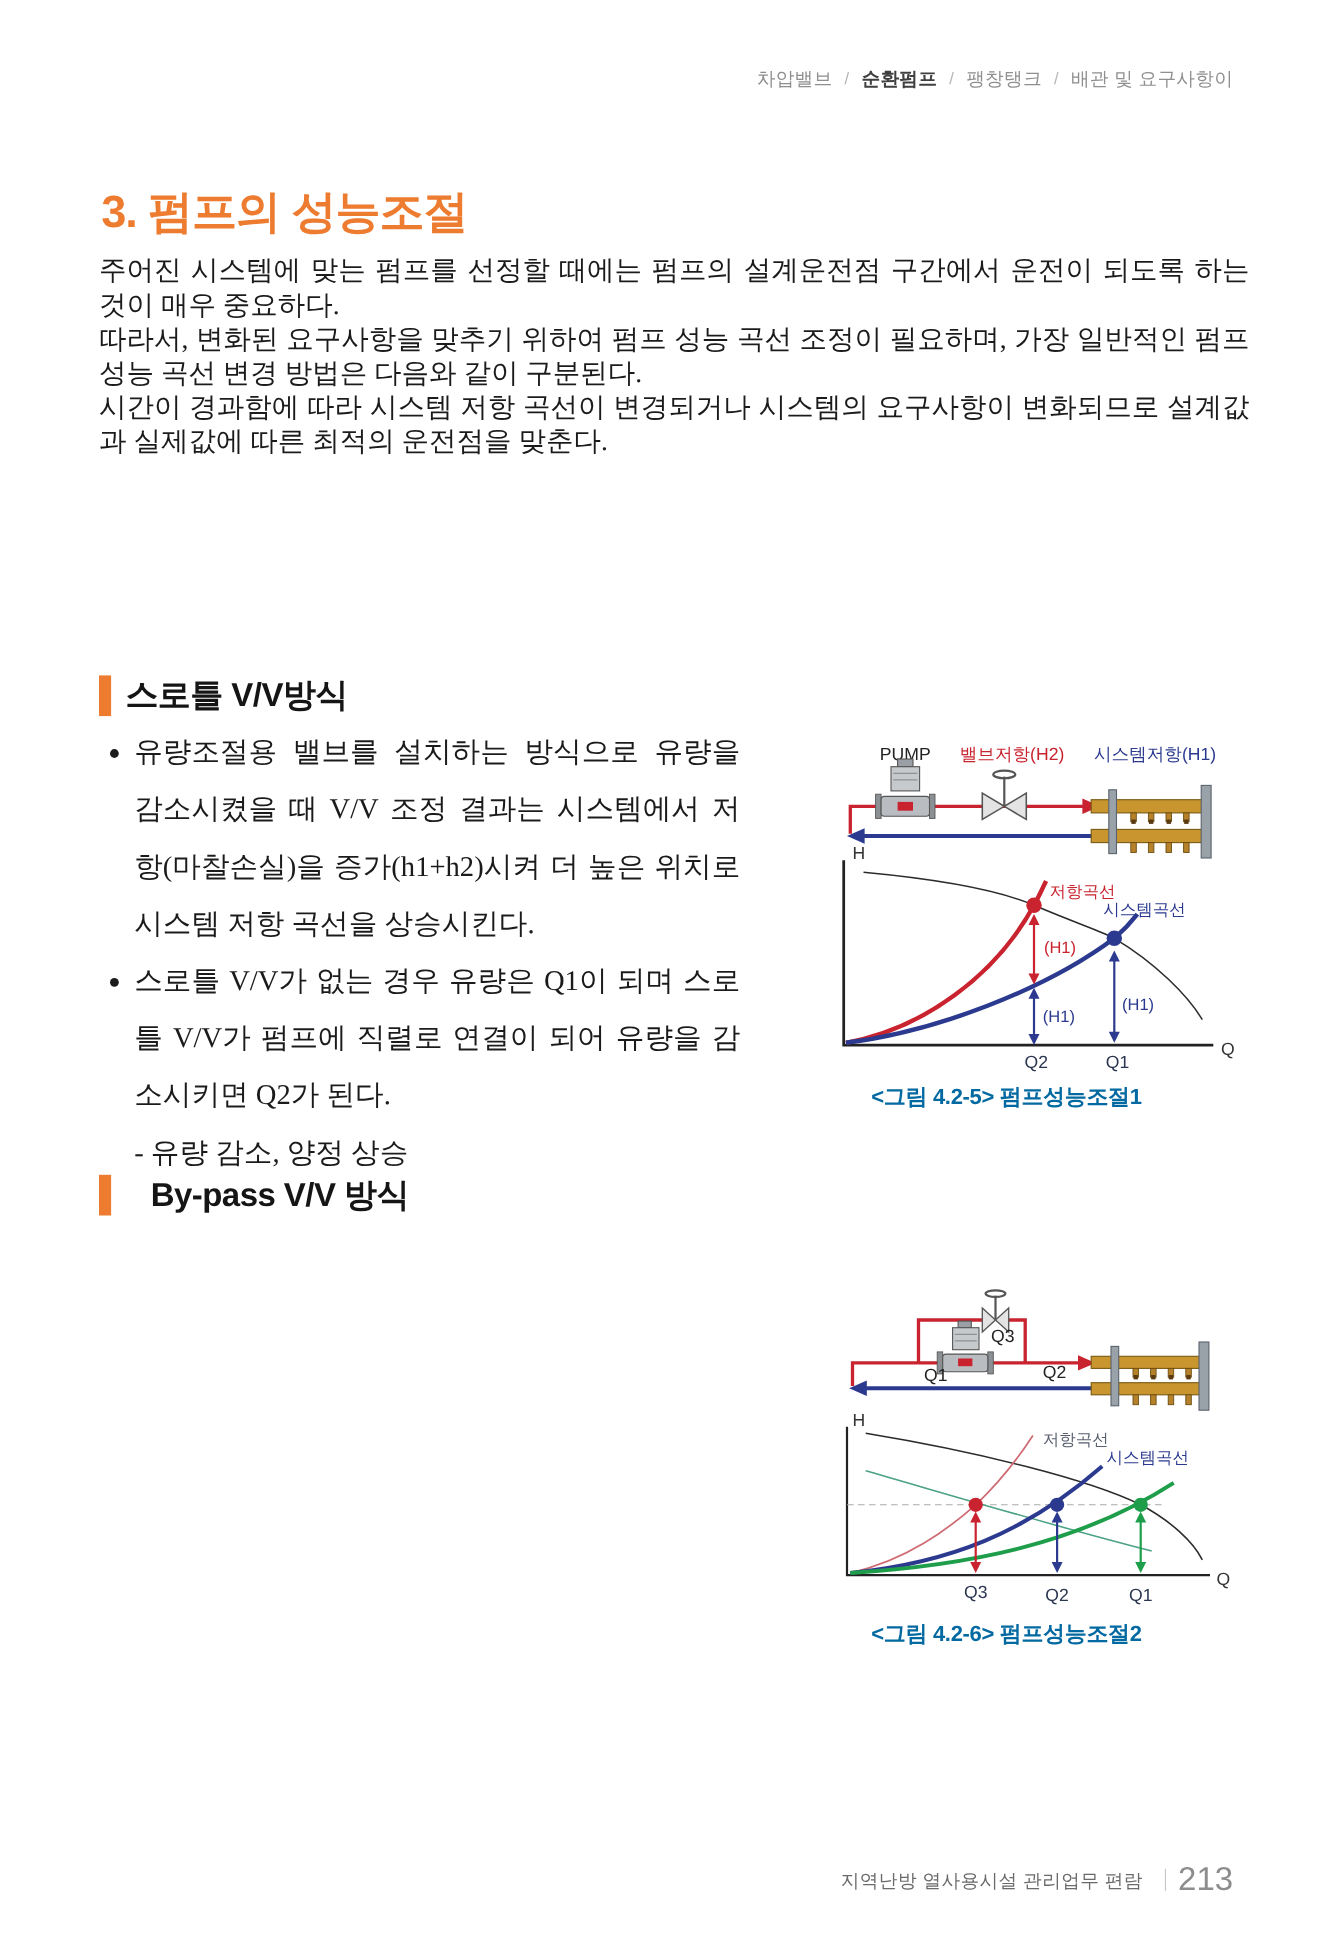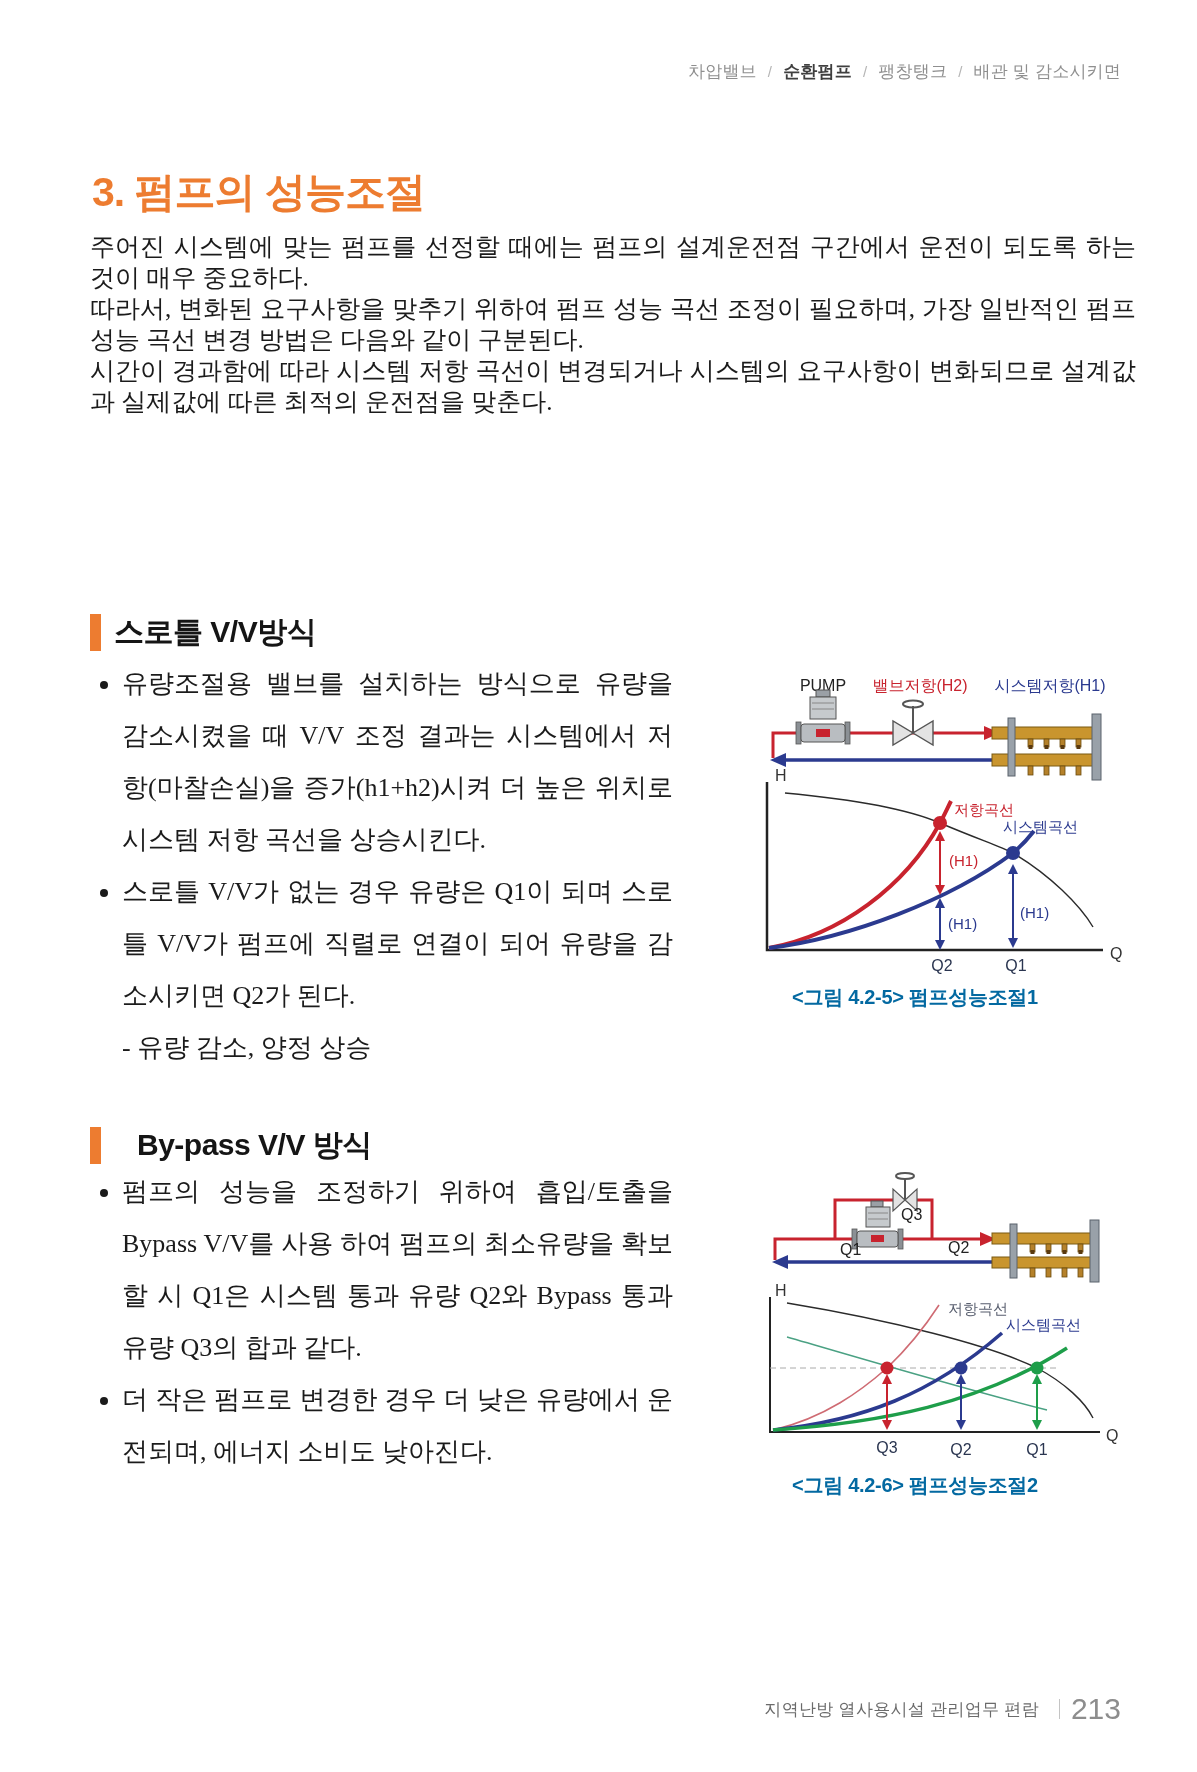--- a/index.html
+++ b/index.html
@@ -29,21 +29,21 @@
   }
   .intro p { margin:0; }
   
   .sec-heading {
     position:absolute; left:90px; display:flex; align-items:center; gap:13px;
     font-family:"Liberation Sans", sans-serif;
   }
   .sec-heading .bar { width:11px; height:37px; background:#ED7C30; }
   .sec-heading .txt { font-size:30px; font-weight:800; color:#151515; letter-spacing:-0.5px; }
   #sec1-heading { top:612px;justify-content:flex-end; }
-  #sec2-heading { top:1125px;gap:36px; }
+  #sec2-heading { top:1066px;gap:36px; }
   
   .bullets {
     position:absolute; left:95px; width:578px;
     font-size:26px; line-height:52px; text-align:justify; color:#1b1b1b;
   }
   #sec1-bullets { top:658px; }
   #sec2-bullets { top:1166px; }
   .bullets ul { margin:0; padding:0 0 0 27px; list-style:disc outside; }
   .bullets li { margin:0; }
   .subnote { padding-left:27px; }
@@ -74,21 +74,21 @@
 
 <div class="page">
 
   <div class="breadcrumb">
     <span class="crumb">차압밸브</span>
     <span class="sep">/</span>
     <span class="crumb active">순환펌프</span>
     <span class="sep">/</span>
     <span class="crumb">팽창탱크</span>
     <span class="sep">/</span>
-    <span class="crumb">배관 및 감소시키면</span>
+    <span class="crumb">배관 및 요구사항이</span>
   </div>
 
   <h1 class="page-title">3. 펌프의 성능조절</h1>
 
   <div class="intro">
     <p>주어진 시스템에 맞는 펌프를 선정할 때에는 펌프의 설계운전점 구간에서 운전이 되도록 하는 것이 매우 중요하다.</p>
     <p>따라서, 변화된 요구사항을 맞추기 위하여 펌프 성능 곡선 조정이 필요하며, 가장 일반적인 펌프 성능 곡선 변경 방법은 다음와 같이 구분된다.</p>
     <p>시간이 경과함에 따라 시스템 저항 곡선이 변경되거나 시스템의 요구사항이 변화되므로 설계값과 실제값에 따른 최적의 운전점을 맞춘다.</p>
   </div>
 
@@ -194,26 +194,20 @@
       <text class="st" x="326" y="321" text-anchor="middle" font-size="16" fill="#2a3550">Q1</text>
     </svg>
     <div class="fig-caption">&lt;그림 4.2-5&gt; 펌프성능조절1</div>
   </div>
 
   <div class="sec-heading" id="sec2-heading">
     <span class="bar"></span>
     <span class="txt">By-pass V/V 방식</span>
   </div>
 
-  <div class="bullets" id="sec2-bullets">
-    <ul>
-      <li>펌프의 성능을 조정하기 위하여 흡입/토출을 Bypass V/V를 사용 하여 펌프의 최소유량을 확보할 시 Q1은 시스템 통과 유량 Q2와 Bypass 통과 유량 Q3의 합과 같다.</li>
-      <li>더 작은 펌프로 변경한 경우 더 낮은 유량에서 운전되며, 에너지 소비도 낮아진다.</li>
-    </ul>
-  </div>
 
   <div class="figure" id="figure2">
     <svg width="450" height="300" viewBox="0 0 450 300">
 
       <path d="M85,100 L85,79 L292,79" stroke="#C8232E" stroke-width="3" fill="none"></path>
       <path d="M145,79 L145,40 L203,40 M227,40 L242,40 L242,79" stroke="#C8232E" stroke-width="3" fill="none"></path>
       <polygon points="290,72 306,79 290,86" fill="#C8232E"></polygon>
       <path d="M303,102 L96,102" stroke="#2B3A8F" stroke-width="3.5" fill="none"></path>
       <polygon points="98,95 98,109 82,102" fill="#2B3A8F"></polygon>
 

